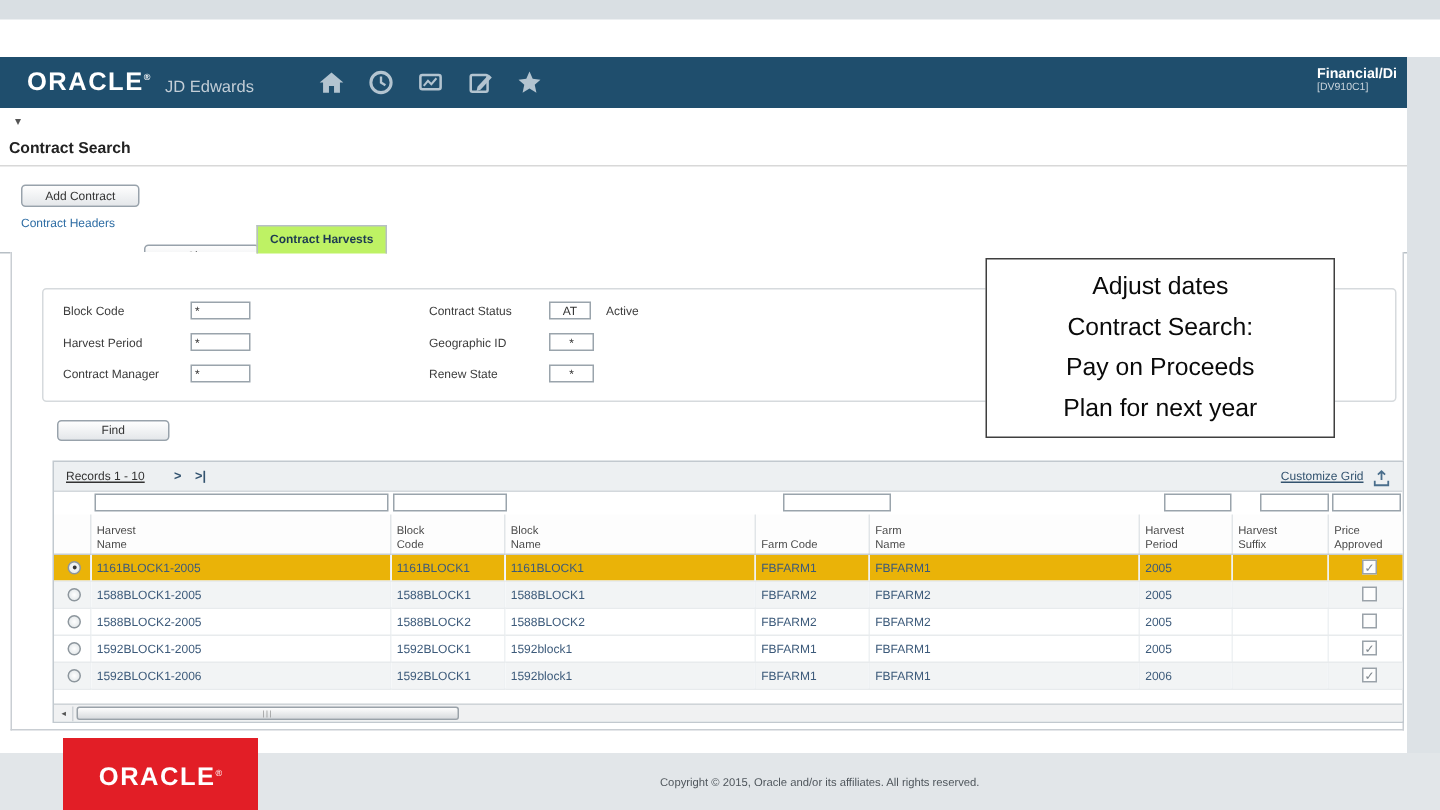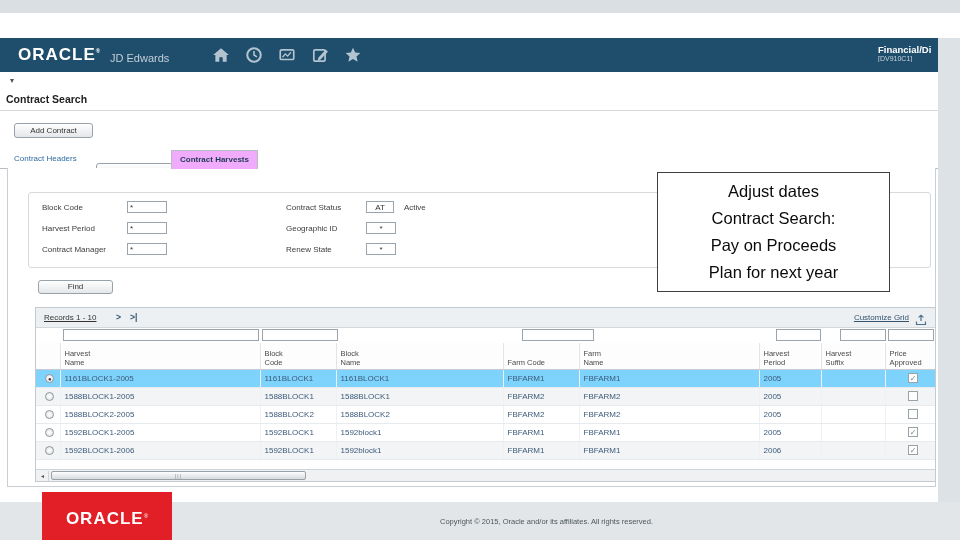--- a/index.html
+++ b/index.html
@@ -27,24 +27,24 @@
   #title-rule { left:0; top:110px; width:938px; height:1px; background:#d8d8d8; }
 
   .btn { position:absolute; height:15px; font-size:8px; color:#333;
          border:1px solid #98a2ab; border-radius:3px;
          background:linear-gradient(#fefefe,#e4e7ea); text-align:center;
          line-height:13px; cursor:pointer; }
   #btn-add   { left:14px; top:123px; width:79px; }
   #btn-close { left:96px; top:123px; width:77px;margin-top:40px; }
   #btn-find  { left:38px; top:280px; width:75px; height:14px; line-height:12px; }
 
-  .tab-link { position:absolute; top:154px; font-size:8px; color:#2e6da4; cursor:pointer; }
+  .tab-link { position:absolute; top:144px; font-size:8px; color:#2e6da4; cursor:pointer; }
   #tab-headers { left:14px; } #tab-blocks { left:100px;margin-top:40px; }
   #tab-rule { left:0; top:168px; width:938px; height:1px; background:#b7bfc5; }
-  #tab-active { left:171px; top:150px; width:87px; height:19px; background:#f0abfc;
+  #tab-active { left:171px; top:150px; width:87px; height:19px; background:#bef264;
                 border:1px solid #b7bfc5; border-bottom:none; z-index:3;
                 font-size:8px; font-weight:bold; color:#1d3a52; text-align:center;
                 line-height:18px; cursor:pointer; }
 
   #content-panel { left:7px; top:168px; width:929px; height:319px;
                    border:1px solid #c9ced3; border-top:none; background:#fff; }
 
   #fieldset { left:28px; top:192px; width:903px; height:76px;
               border:1px solid #d6dadd; border-radius:3px; }
   .flabel { position:absolute; font-size:8px; color:#3c3c3c; }
@@ -72,21 +72,21 @@
 
   table#gtable { position:absolute; left:0; top:35px; width:901px;
                  border-collapse:collapse; table-layout:fixed; }
   #gtable th { font-size:7.5px; font-weight:normal; color:#4a4a4a; text-align:left;
                vertical-align:bottom; padding:1px 0 2px 4px; white-space:pre-line;
                height:26px; border-bottom:1px solid #c6cdd2;
                border-right:1px solid #e1e5e8; background:#fdfdfd; }
   #gtable td { font-size:8px; color:#3c5a7a; height:18px; padding:0 0 0 4px;
                border-bottom:1px solid #e8ebed; border-right:1px solid #eef1f3;
                overflow:hidden; white-space:nowrap; }
-  tr.sel-row td { background:#7dd3fc;margin-top:16px; }
+  tr.sel-row td { background:#eab308;margin-top:16px; }
   tr.alt td { background:#f2f4f5; }
   td.c, th.c { text-align:center; padding:0; }
 
   .radio { display:inline-block; width:9px; height:9px; border-radius:50%;
            border:1px solid #8d969d; background:radial-gradient(#fff,#dde2e5);
            font-size:6px; line-height:8px; color:#333; text-align:center;
            vertical-align:middle; cursor:pointer; }
   .cb { display:inline-block; width:10px; height:10px; border:1px solid #9aa2a9;
         background:#fdfdfd; font-size:8px; line-height:9px; color:#7e868c;
         text-align:center; vertical-align:middle; cursor:pointer; }

